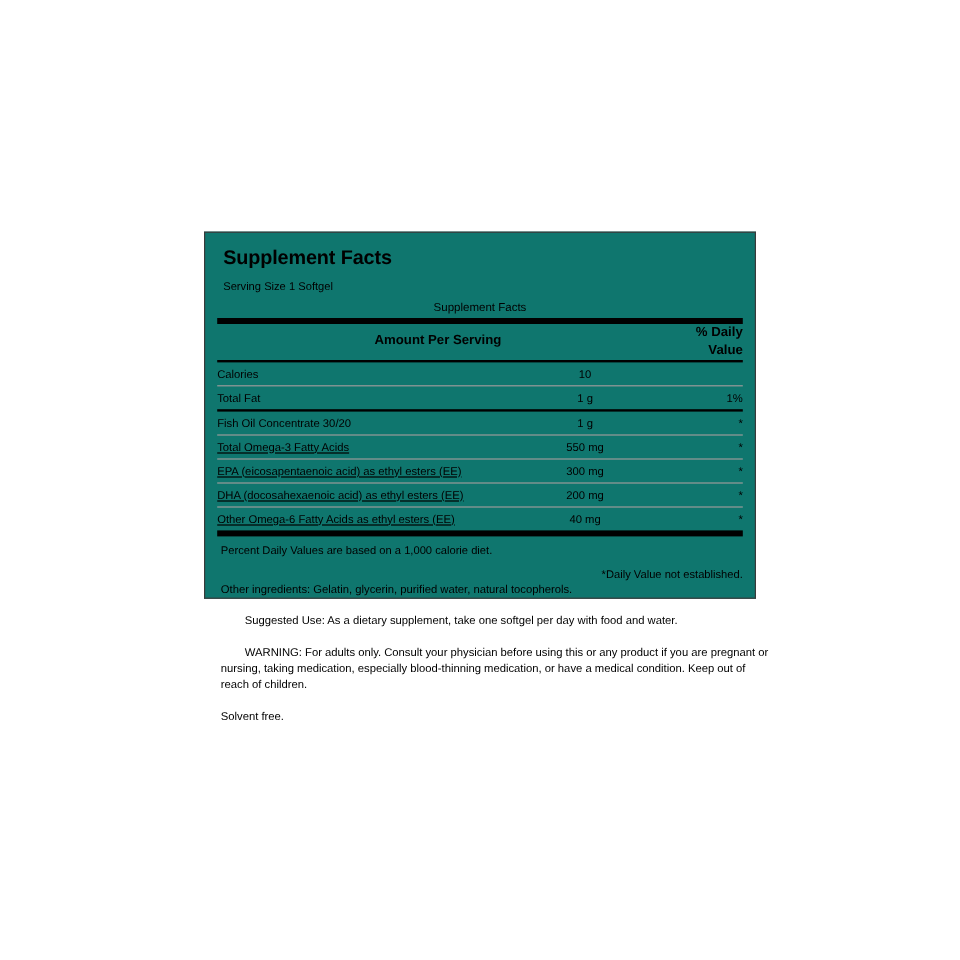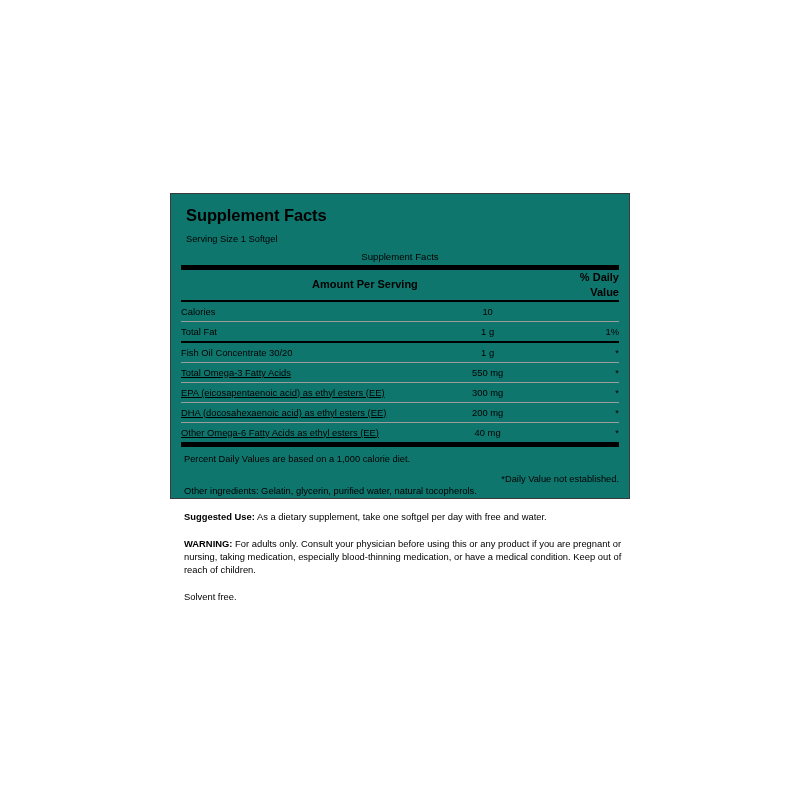--- a/index.html
+++ b/index.html
@@ -114,21 +114,21 @@
     position: absolute;
     left: 184px;
     top: 484px;
     width: 462px;
   }
   .para {
     font-size: 9.4px;
     line-height: 1.42;
     margin: 0 0 13px 0;
   }
-  .para b { font-weight: bold; }
+  .para b { font-weight: normal; margin-left: 20px; }
 </style>
 </head>
 <body>
 
 <div class="page">
 
   <div class="sf-panel">
 
     <div class="sf-title">Supplement Facts</div>
 
@@ -242,21 +242,21 @@
       <div class="sf-footnote">*Daily Value not established.</div>
     </div>
 
   </div>
 
   <div class="below">
 
     <p class="para">Other ingredients: Gelatin, glycerin, purified water, natural tocopherols.</p>
 
 
-    <p class="para"><b>Suggested Use:</b><span> As a dietary supplement, take one softgel per day with free and water.</span></p>
+    <p class="para"><b>Suggested Use:</b><span> As a dietary supplement, take one softgel per day with food and water.</span></p>
 
     <p class="para"><b>WARNING:</b><span> For adults only. Consult your physician before using this or any product if you are pregnant or nursing, taking medication, especially blood-thinning medication, or have a medical condition. Keep out of reach of children.</span></p>
 
     <p class="para">Solvent free.</p>
 
   </div>
 
 </div>
 
 </body></html>

